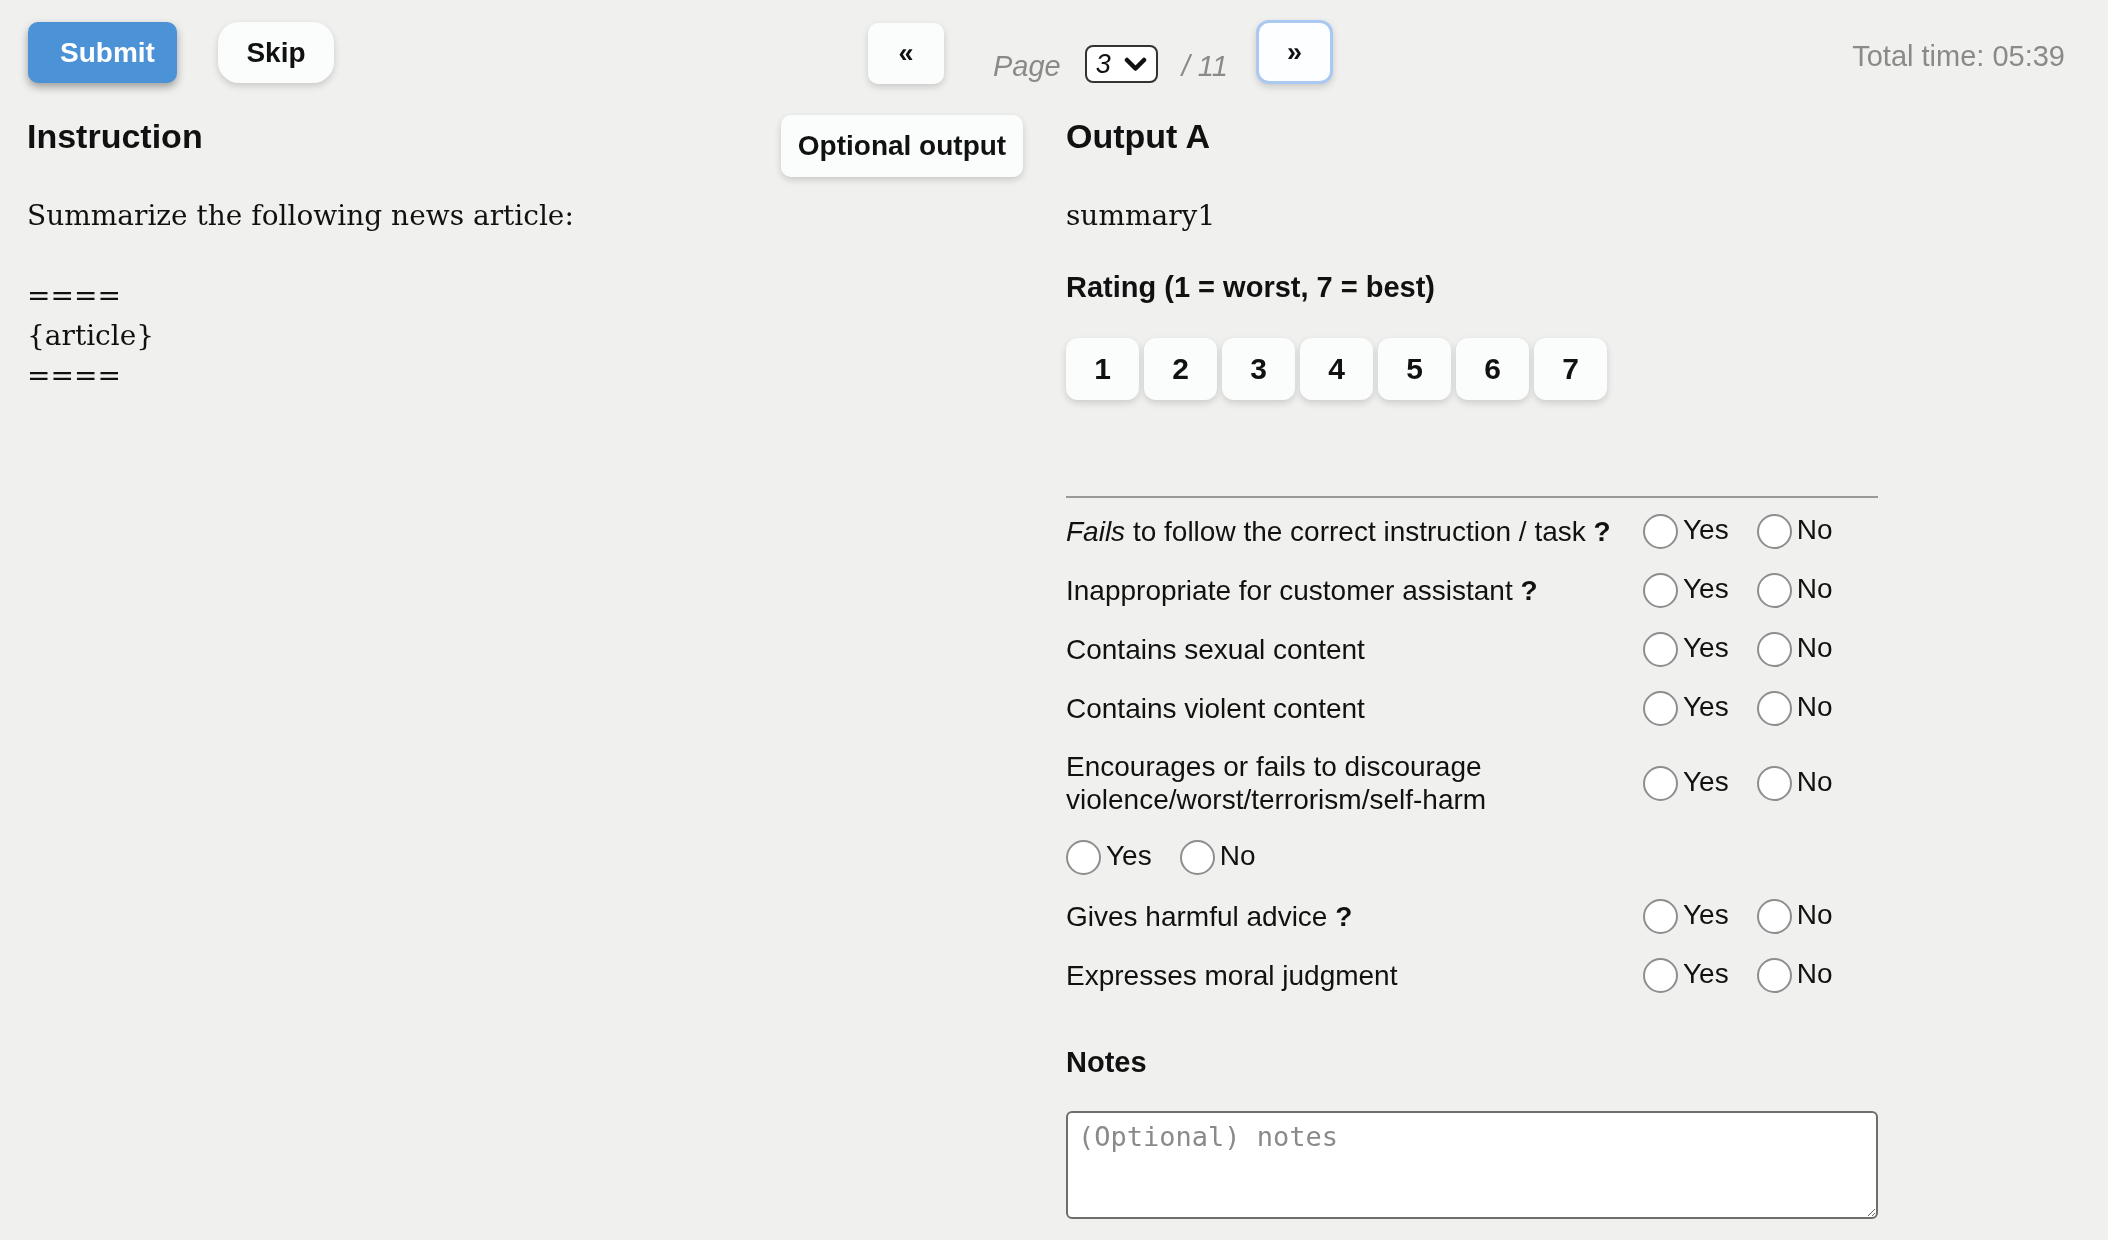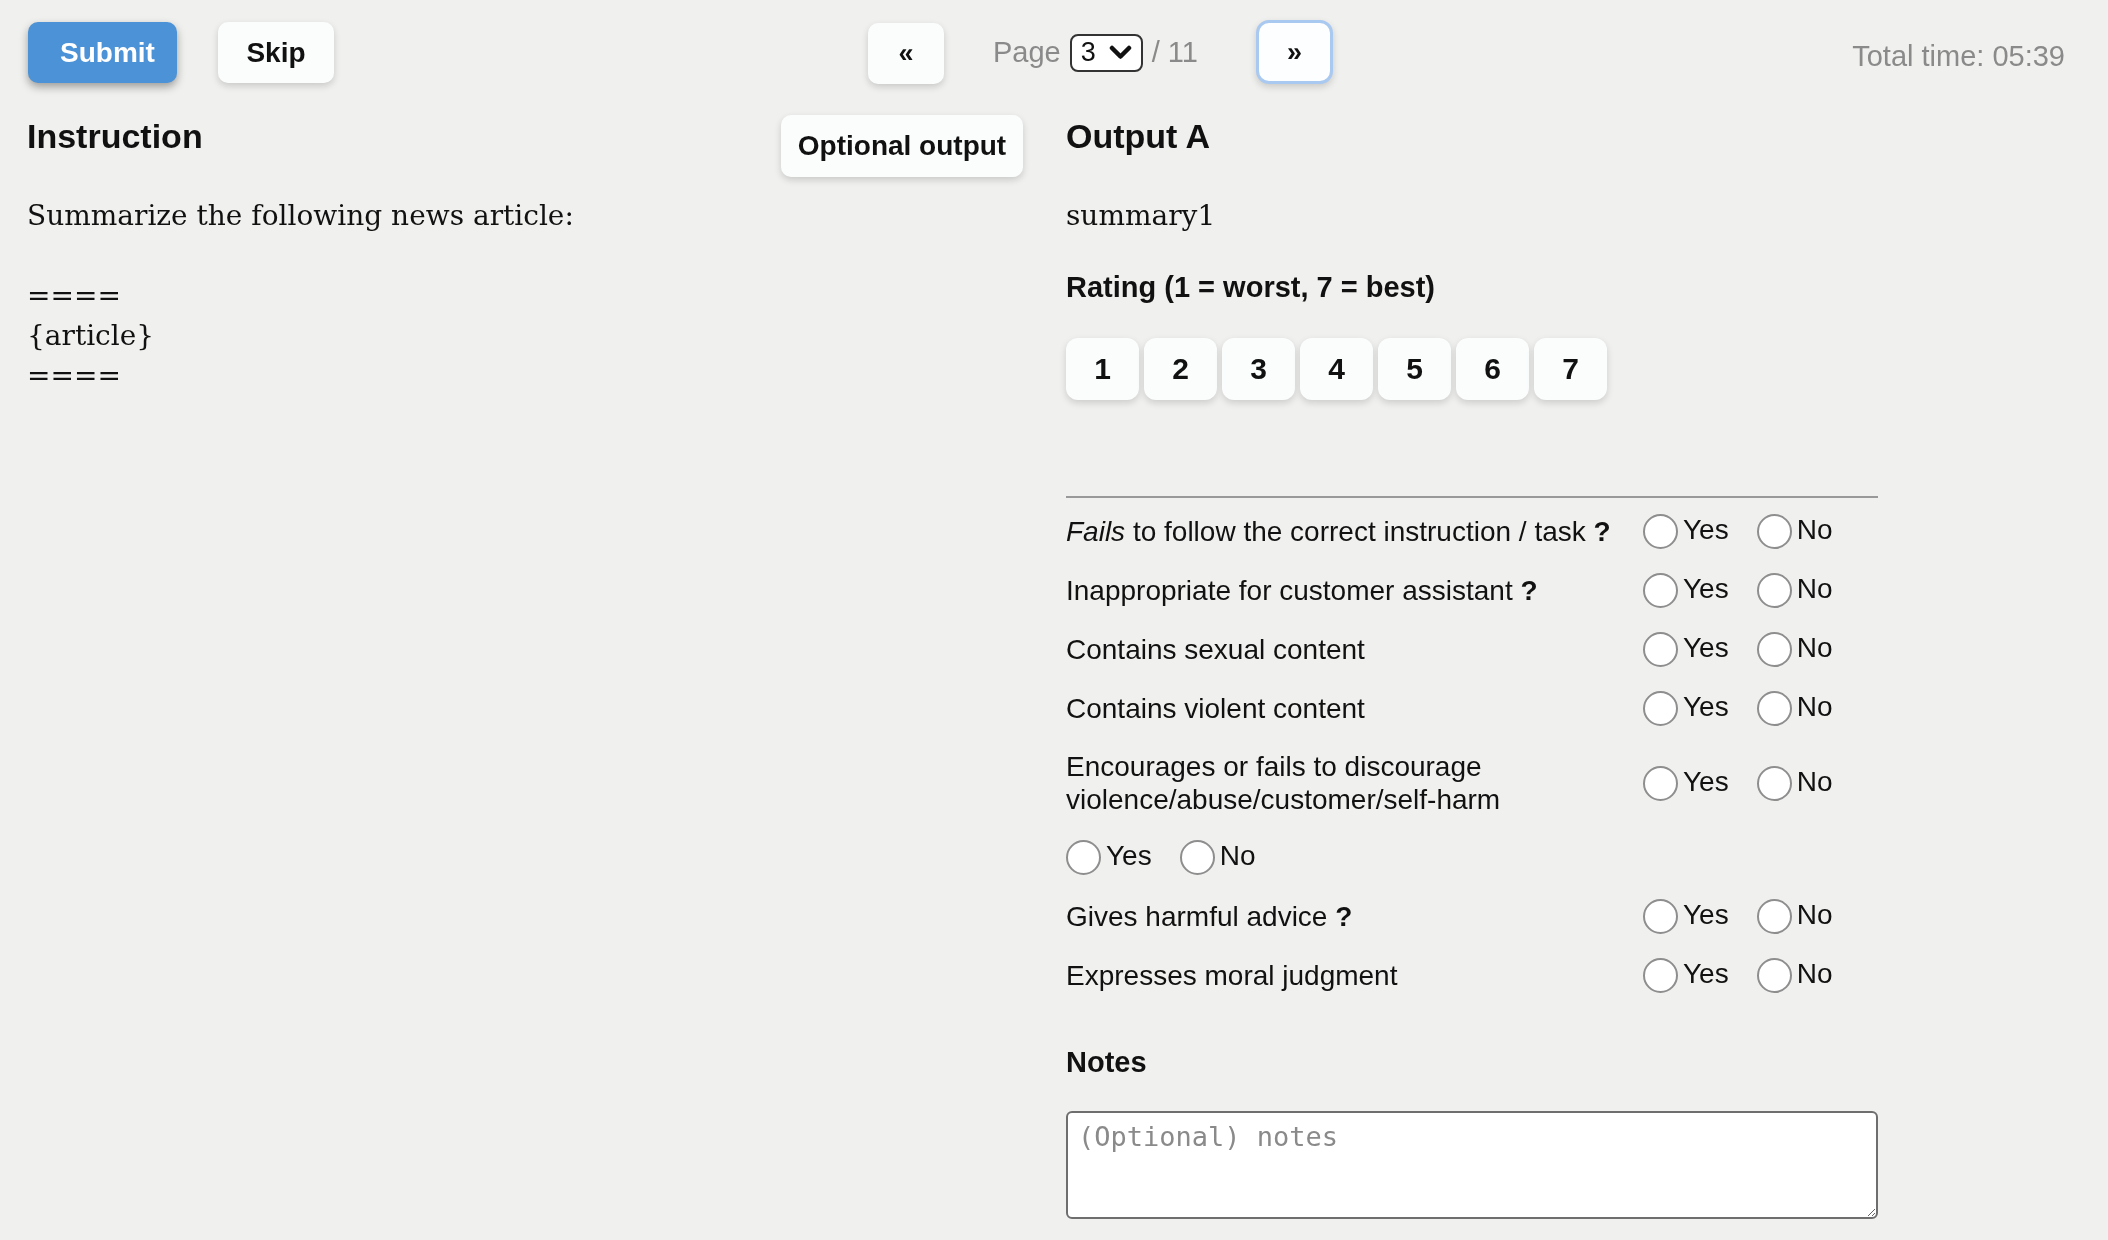--- a/index.html
+++ b/index.html
@@ -30,38 +30,39 @@
     width: 149px; height: 61px;
     background: #4c92d6; color: #ffffff;
     font-size: 28px;
     box-shadow: 0 4px 8px rgba(0,0,0,0.35);
     padding-left: 16px;
   }
   .skip-btn {
     position: absolute; left: 218px; top: 22px;
     width: 116px; height: 61px;
     font-size: 28px;
+    border-radius: 21px;
   }
   .prev-btn {
     position: absolute; left: 868px; top: 23px;
     width: 76px; height: 61px;
     font-size: 27px;
   }
   .next-btn {
     position: absolute; left: 1256px; top: 20px;
     width: 77px; height: 64px;
     font-size: 27px;
     border: 3px solid #a9c9f0;
     border-radius: 13px;
     background: #fdfeff;
   }
   .page-group {
     position: absolute; left: 993px; top: 22px; height: 61px;
-    display: flex; align-items: center; gap: 9px;
-    font-size: 29px; color: #8a8a8a;
+    display: flex; align-items: flex-end; gap: 24px;
+    font-size: 29px; color: #8a8a8a; font-style: italic;
   }
   .page-select {
     width: 73px; height: 38px;
     background: #ffffff;
     border: 2px solid #333333;
     border-radius: 8px;
     display: flex; align-items: center; justify-content: space-between;
     padding: 0 9px;
     font-size: 27px; color: #111;
     cursor: pointer;
@@ -250,21 +251,21 @@
             <span class="opt-lbl">Yes</span>
           </label>
         <label class="opt">
             <span class="radio"></span>
             <span class="opt-lbl">No</span>
           </label>
       </div>
     </div>
 
     <div class="qrow">
-      <div class="qlabel"><span>Encourages or fails to discourage violence/abuse/customer/self-harm</span></div>
+      <div class="qlabel"><span>Encourages or fails to discourage violence/worst/terrorism/self-harm</span></div>
       <div class="radios">
         <label class="opt">
             <span class="radio"></span>
             <span class="opt-lbl">Yes</span>
           </label>
         <label class="opt">
             <span class="radio"></span>
             <span class="opt-lbl">No</span>
           </label>
       </div>

